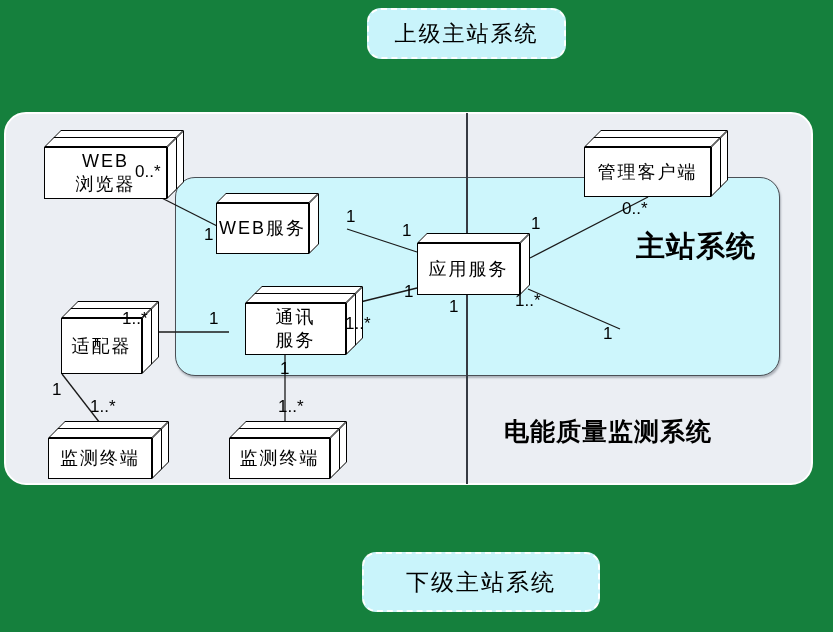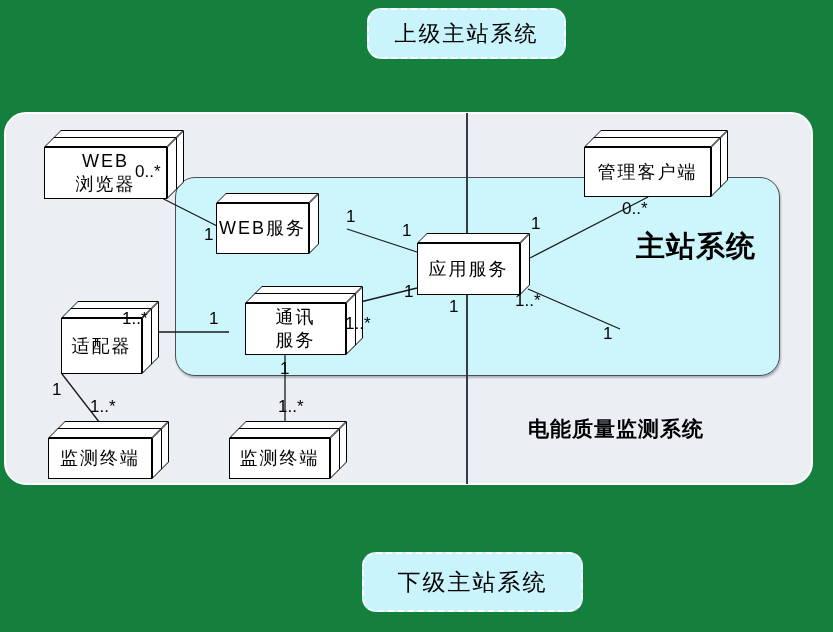--- a/index.html
+++ b/index.html
@@ -19,21 +19,21 @@
     box-shadow:1px 2px 2px rgba(60,70,80,.35);
   }
 
   
   .ext-box {
     position:absolute; background:#c9f4fb; border:2px dashed #fff; border-radius:14px;
     display:flex; align-items:center; justify-content:center; box-sizing:border-box;
     font-family:"Liberation Sans", sans-serif; letter-spacing:2px;
   }
   .ext-top    { left:367px; top:8px;   width:199px; height:51px; font-size:22px; }
-  .ext-bottom { left:362px; top:552px; width:221px; height:60px; font-size:23px; }
+  .ext-bottom { left:362px; top:552px; width:238px; height:60px; font-size:23px; }
 
   
   svg.wires { position:absolute; left:0; top:0; pointer-events:none; }
 
   
   .node { position:absolute; }
   .b3d  { position:absolute; left:0; top:0; width:100%; height:100%; }
   .b3d.back { transform:translate(7px,-7px); }
   .b3d .topface {
     position:absolute; left:0; top:-10px; width:100%; height:10px;
@@ -60,21 +60,21 @@
     position:absolute; font-family:"Liberation Sans",sans-serif;
     font-size:17px; line-height:18px; color:#000; white-space:nowrap;
   }
 
   
   .sys-title {
     position:absolute; font-family:"Liberation Sans",sans-serif;
     font-weight:bold; color:#000; white-space:nowrap; letter-spacing:1px;
   }
   .title-inner { left:636px; top:227px; font-size:29px; }
-  .title-outer { left:528px; top:415px; font-size:21px; }
+  .title-outer { left:504px; top:415px; font-size:25px; }
 </style>
 </head>
 <body>
 
 <div id="canvas">
 
   <div class="outer-rect"></div>
 
   <div class="inner-rect"></div>
 

